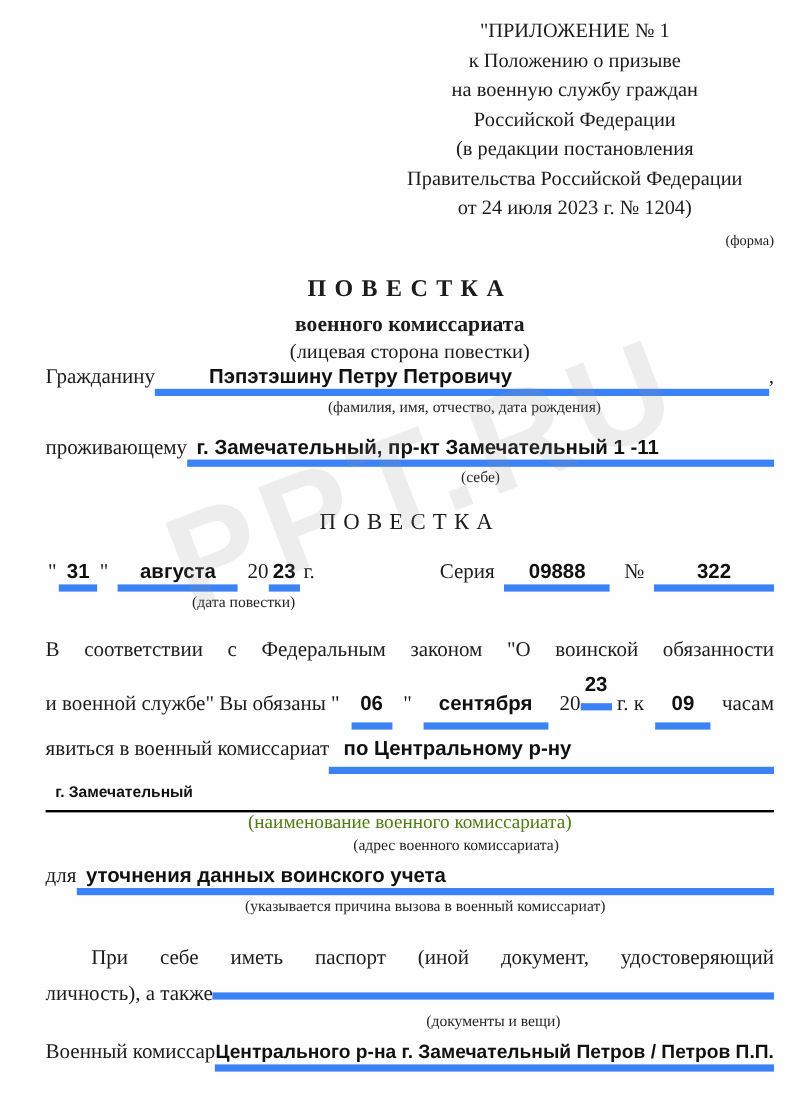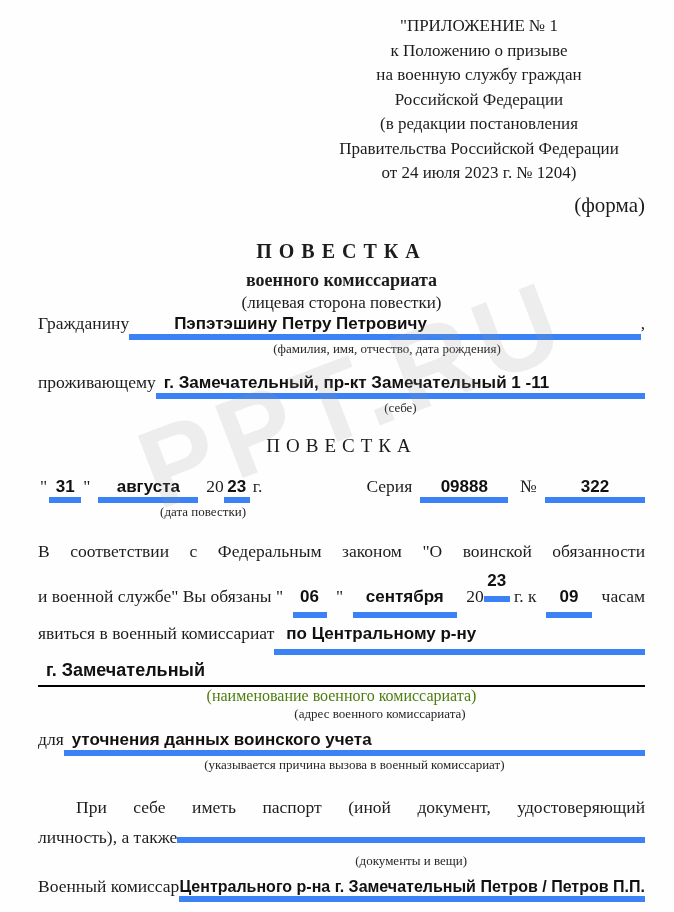--- a/index.html
+++ b/index.html
@@ -15,21 +15,21 @@
   }
   .watermark {
     position:absolute; left:130px; top:330px;
     font-family:"Liberation Sans","DejaVu Sans",sans-serif;
     font-weight:bold; font-size:112px; letter-spacing:8px;
     color:rgba(150,150,150,0.16);
     transform:rotate(-21deg);
     white-space:nowrap; pointer-events:none;
   }
   .header-block { width:332px; margin-left:auto; text-align:center; font-size:17px; line-height:24.5px; }
-  .forma { text-align:right; font-size:21px; margin-top:7px; }
+  .forma { text-align:right; font-size:12px; margin-top:7px; }
   .title-main { text-align:center; font-weight:bold; font-size:20px; letter-spacing:7px; margin-top:22px; }
   .title-sub  { text-align:center; font-weight:bold; font-size:18px; margin-top:7px; }
   .title-note { text-align:center; font-size:17px; margin-top:2px; }
   .row { display:flex; align-items:baseline; font-size:17.5px; }
   .fill {
     flex:1; border-bottom:6px solid #3b82f6;
     font-family:"Liberation Sans","DejaVu Sans",sans-serif;
     font-weight:bold; font-size:17px; color:#111;
     white-space:nowrap; overflow:hidden;
   }
@@ -39,21 +39,21 @@
   .caption-row .cap { flex:1; text-align:center; }
   .cap-line { font-size:16px; color:#4d7c0f; text-align:center; }
   .summons-title { text-align:center; font-size:19px; letter-spacing:6px; margin-top:14px; }
   .date-row { margin-top:19px; }
   .q { padding:0 2px; }
   .para { font-size:17.5px; line-height:30px; margin-top:16px; }
   .jline { text-align:justify; text-align-last:justify; }
   .indent { text-indent:38px; }
   .spread { display:flex; align-items:baseline; justify-content:space-between; }
   .full-underline { border-bottom:2px solid #000; }
-  .bold-sans { font-family:"Liberation Sans","DejaVu Sans",sans-serif; font-weight:bold; font-size:18px; color:#111; }
+  .bold-sans { font-family:"Liberation Sans","DejaVu Sans",sans-serif; font-weight:bold; font-size:13px; color:#111; }
   .mt2 { margin-top:2px; } .mt10 { margin-top:10px; } .mt14 { margin-top:14px; } .mt24 { }
   .pl8 { padding-left:8px; } .pl12 { padding-left:12px; } .pl45 { padding-left:45px; }
   .fill.small { font-size:16px; text-align:center; }
 </style>
 </head>
 <body>
 
 <div class="page">
 
   <div class="watermark">PPT.RU</div>

